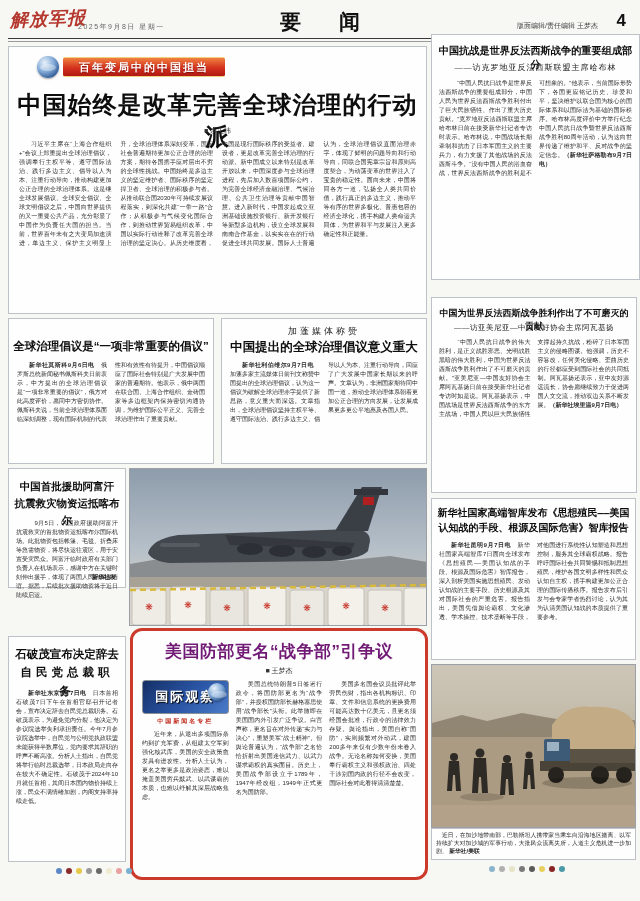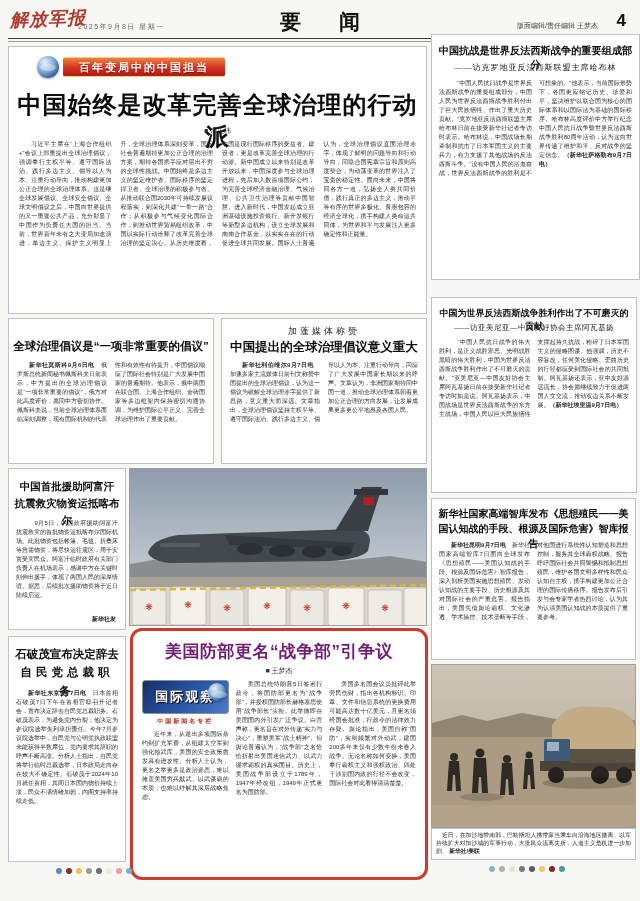--- a/index.html
+++ b/index.html
@@ -28,21 +28,21 @@
   .feature-body{position:absolute;left:10px;right:10px;top:93px;bottom:8px;column-count:4;column-gap:9px;}
   
   .midA{left:8px;top:318px;width:206px;height:146px;}
   .midB{left:221px;top:318px;width:206px;height:146px;}
   .kicker{position:absolute;left:0;right:0;top:6px;text-align:center;font-family:"Liberation Serif",serif;font-size:9px;color:#222;letter-spacing:3px;}
   .mid-headline{position:absolute;left:2px;right:2px;top:20px;text-align:center;font-weight:bold;color:#0d0d0d;}
   .midA .mid-headline{font-size:11.5px;}
   .midB .mid-headline{font-size:12.5px;}
   .mid-body{position:absolute;left:8px;right:8px;top:42px;bottom:6px;column-count:2;column-gap:8px;}
   
-  .aidbox{left:8px;top:468px;width:118px;height:162px;padding-left:44px;}
+  .aidbox{left:8px;top:468px;width:118px;height:120px;padding-left:44px;}
   .aid-headline{position:absolute;left:4px;right:4px;top:9px;text-align:center;font-weight:bold;font-size:10.5px;line-height:1.6;color:#0d0d0d;}
   .aid-body{position:absolute;left:7px;right:7px;top:50px;bottom:16px;}
   .aid-credit{position:absolute;right:9px;bottom:5px;font-size:6px;color:#222;font-weight:bold;}
   
   .photo{position:absolute;overflow:hidden;border:1px solid #9aa0a6;box-sizing:border-box;}
   .plane-photo{left:129px;top:468px;width:298px;height:158px;}
   .truck-photo{left:431px;top:664px;width:205px;height:164px;}
   
   .ishibabox{left:8px;top:636px;width:118px;height:226px;}
   .ishiba-headline{position:absolute;left:4px;right:4px;top:8px;text-align:center;font-weight:bold;font-size:11.5px;line-height:1.6;color:#0d0d0d;}
@@ -53,21 +53,21 @@
   .war-headline{position:absolute;left:0;right:0;top:9px;text-align:center;font-size:17px;font-weight:bold;color:#701a75;letter-spacing:0.5px;}
   .war-byline{position:absolute;left:0;right:0;top:35px;text-align:center;font-size:7px;color:#333;}
   .war-content{position:absolute;left:9px;right:9px;top:49px;bottom:8px;display:flex;gap:7px;}
   .war-col{flex:1;}
   .intlbadge{width:100%;height:34px;background:linear-gradient(135deg,#142f66,#2c57a8 55%,#4a7bc8);border:1px solid #8a8f96;border-radius:3px;display:flex;align-items:center;justify-content:center;gap:3px;color:#fff;font-weight:bold;font-size:13px;letter-spacing:2px;text-shadow:1px 1px 1px #000;position:relative;box-sizing:border-box;}
   .intlbadge .globe{width:18px;height:18px;position:absolute;right:2px;top:2px;}
   .badge-sub{text-align:center;font-size:6px;color:#c02c1e;letter-spacing:2px;margin:3px 0 4px 0;font-weight:bold;}
   
   .r1{left:431px;top:34px;width:209px;height:246px;}
   .r2{left:431px;top:297px;width:206px;height:196px;}
-  .r3{left:431px;top:498px;width:205px;height:162px;}
+  .r3{left:431px;top:498px;width:205px;height:162px;font-family:Liberation Mono, monospace;}
   .r-headline{position:absolute;left:4px;right:4px;top:9px;text-align:center;font-weight:bold;color:#0d0d0d;}
   .r1 .r-headline{font-size:10.2px;}
   .r2 .r-headline{font-size:9px;}
   .r3 .r-headline{font-size:10px;line-height:1.5;top:7px;}
   .r-sub{position:absolute;left:0;right:0;text-align:center;font-family:"Liberation Serif",serif;color:#222;}
   .r1 .r-sub{top:27px;font-size:8px;letter-spacing:1px;}
   .r2 .r-sub{top:25px;font-size:7.5px;letter-spacing:0.5px;}
   .r-body{position:absolute;left:7px;right:7px;bottom:6px;column-count:2;column-gap:7px;}
   .r1 .r-body{top:44px;}
   .r2 .r-body{top:40px;}

